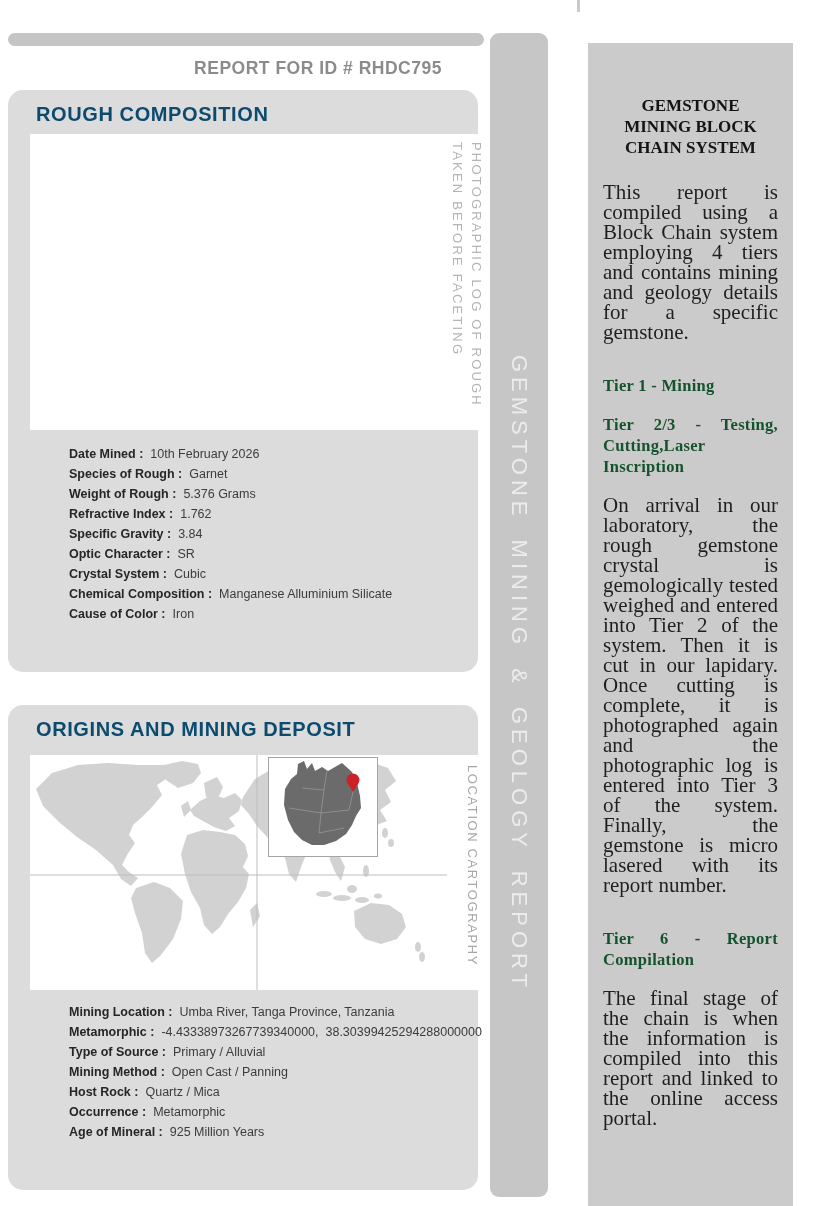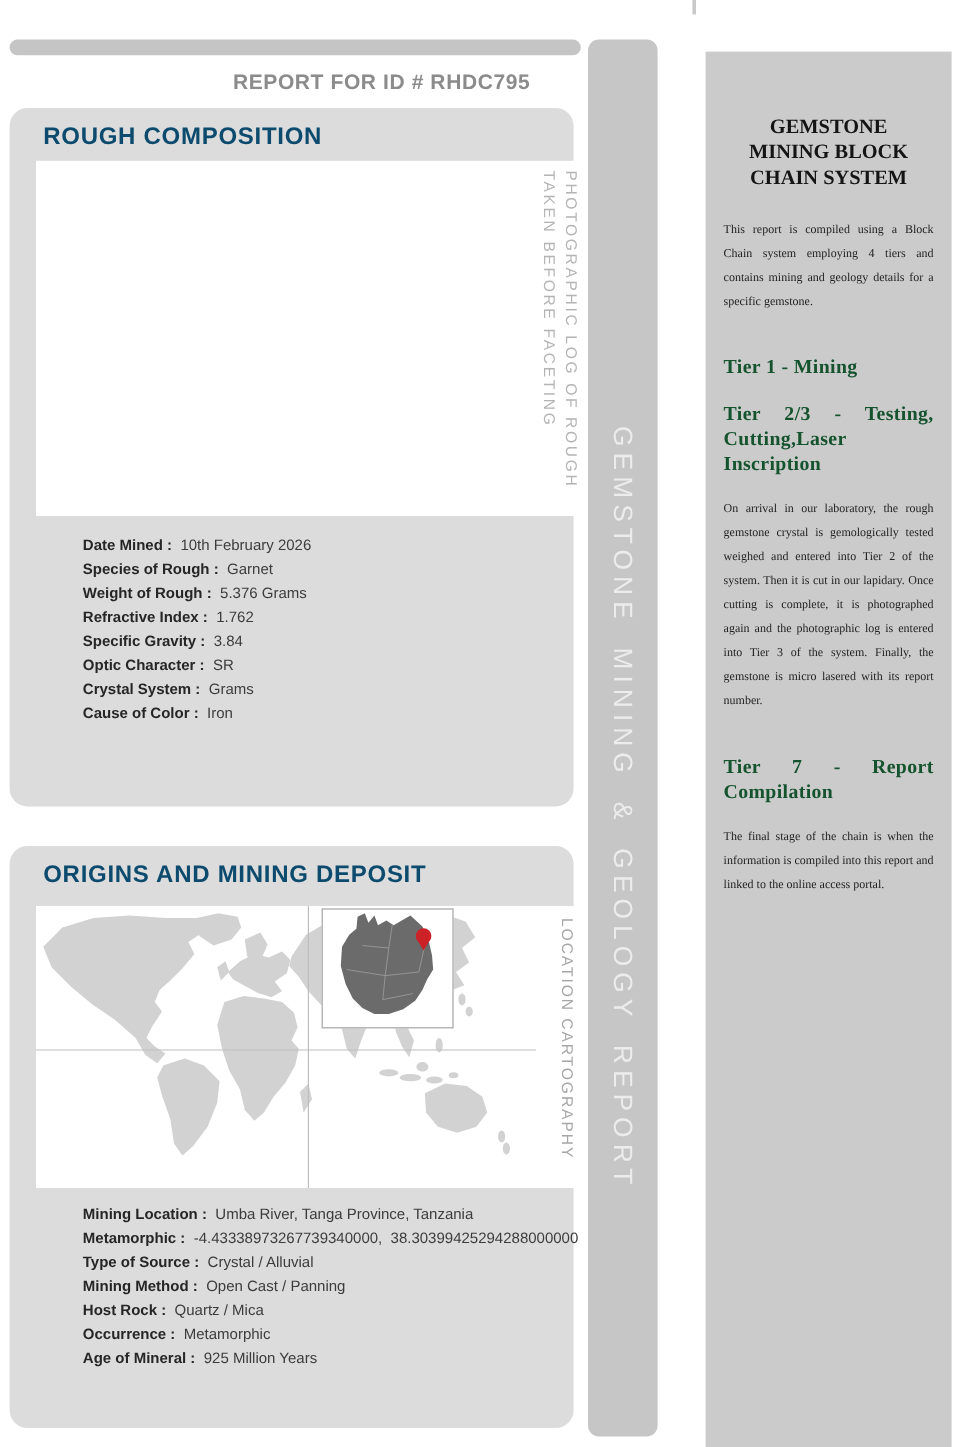--- a/index.html
+++ b/index.html
@@ -38,21 +38,21 @@
 
   .v-band{position:absolute;left:490px;top:33px;width:58px;height:1164px;background:#c6c6c6;border-radius:9px;}
   .band-text{position:absolute;top:322px;left:50%;transform:translateX(-50%);
         writing-mode:vertical-rl;white-space:nowrap;color:#ececec;font-size:22px;
         letter-spacing:5px;word-spacing:8px;}
 
   .sidebar{position:absolute;left:588px;top:33px;width:205px;height:1169px;background:#cbcbcb;
         box-sizing:border-box;padding:52px 15px 0 15px;font-family:"Liberation Serif",serif;color:#1f1f1f;margin-top:10px;}
   .sb-title{width:150px;margin:0 auto 24px auto;text-align:center;
         font-size:17px;line-height:21px;font-weight:bold;color:#141414;}
-  .sb-p{margin:0 0 33px 0;font-size:10px;line-height:20px;text-align:justify;}
+  .sb-p{margin:0 0 33px 0;font-size:21px;line-height:20px;text-align:justify;}
   .sb-p.last{margin-bottom:0;}
   .sb-h{margin:0 0 18px 0;font-size:16.5px;line-height:21px;font-weight:bold;
         text-align:justify;color:#14532d;letter-spacing:.3px;}
 </style>
 </head>
 <body>
 
 <div class="page">
 
   <div class="top-tick"></div>
@@ -69,21 +69,22 @@
     <span class="vcap c2">TAKEN BEFORE FACETING</span>
   </div>
 
   <div class="fields fr">
     <div class="frow"><span class="flab">Date Mined :</span><span class="fval">10th February 2026</span></div>
     <div class="frow"><span class="flab">Species of Rough :</span><span class="fval">Garnet</span></div>
     <div class="frow"><span class="flab">Weight of Rough :</span><span class="fval">5.376 Grams</span></div>
     <div class="frow"><span class="flab">Refractive Index :</span><span class="fval">1.762</span></div>
     <div class="frow"><span class="flab">Specific Gravity :</span><span class="fval">3.84</span></div>
     <div class="frow"><span class="flab">Optic Character :</span><span class="fval">SR</span></div>
-    <div class="frow"><span class="flab">Crystal System :</span><span class="fval">Grams</span></div>
+    <div class="frow"><span class="flab">Crystal System :</span><span class="fval">Cubic</span></div>
+    <div class="frow"><span class="flab">Chemical Composition :</span><span class="fval">Manganese Alluminium Silicate</span></div>
     <div class="frow"><span class="flab">Cause of Color :</span><span class="fval">Iron</span></div>
   </div>
 
   <section class="panel origins">
     <div class="panel-header">ORIGINS AND MINING DEPOSIT</div>
   </section>
 
   <div class="map-box">
     <svg class="world" width="417" height="235" viewBox="0 0 417 235" xmlns="http://www.w3.org/2000/svg">
       <g fill="#d2d2d2" stroke="none">
@@ -125,37 +126,37 @@
         </g>
       </svg>
     </div>
 
     <span class="vcap cart">LOCATION CARTOGRAPHY</span>
   </div>
 
   <div class="fields fo">
     <div class="frow"><span class="flab">Mining Location :</span><span class="fval">Umba River, Tanga Province, Tanzania</span></div>
     <div class="frow"><span class="flab">Metamorphic :</span><span class="fval">-4.43338973267739340000,  38.30399425294288000000</span></div>
-    <div class="frow"><span class="flab">Type of Source :</span><span class="fval">Crystal / Alluvial</span></div>
+    <div class="frow"><span class="flab">Type of Source :</span><span class="fval">Primary / Alluvial</span></div>
     <div class="frow"><span class="flab">Mining Method :</span><span class="fval">Open Cast / Panning</span></div>
     <div class="frow"><span class="flab">Host Rock :</span><span class="fval">Quartz / Mica</span></div>
     <div class="frow"><span class="flab">Occurrence :</span><span class="fval">Metamorphic</span></div>
     <div class="frow"><span class="flab">Age of Mineral :</span><span class="fval">925 Million Years</span></div>
   </div>
 
   <div class="v-band">
     <span class="band-text">GEMSTONE MINING &amp; GEOLOGY REPORT</span>
   </div>
 
   <aside class="sidebar">
     <div class="sb-title">GEMSTONE MINING BLOCK CHAIN SYSTEM</div>
     <p class="sb-p">This report is compiled using a Block Chain system employing 4 tiers and contains mining and geology details for a specific gemstone.</p>
 
     <div class="sb-h">Tier 1 - Mining</div>
 
     <div class="sb-h">Tier 2/3 - Testing, Cutting,Laser Inscription</div>
     <p class="sb-p">On arrival in our laboratory, the rough gemstone crystal is gemologically tested weighed and entered into Tier 2 of the system. Then it is cut in our lapidary. Once cutting is complete, it is photographed again and the photographic log is entered into Tier 3 of the system. Finally, the gemstone is micro lasered with its report number.</p>
 
-    <div class="sb-h">Tier 7 - Report Compilation</div>
+    <div class="sb-h">Tier 6 - Report Compilation</div>
     <p class="sb-p last">The final stage of the chain is when the information is compiled into this report and linked to the online access portal.</p>
   </aside>
 
 </div>
 
 </body></html>

